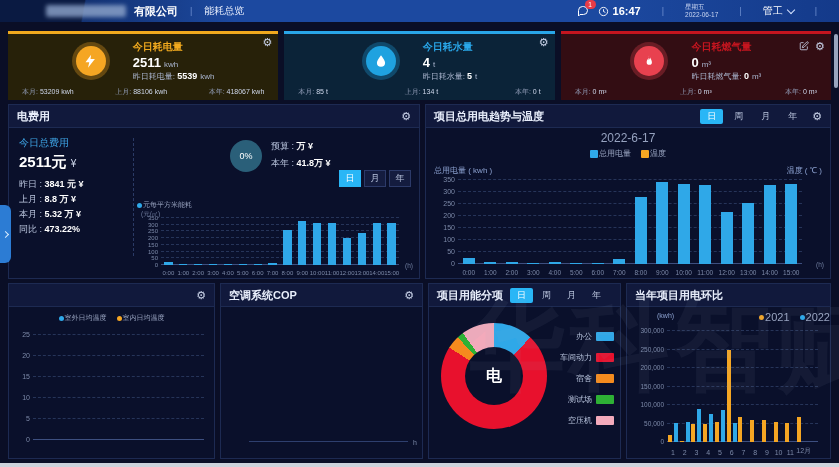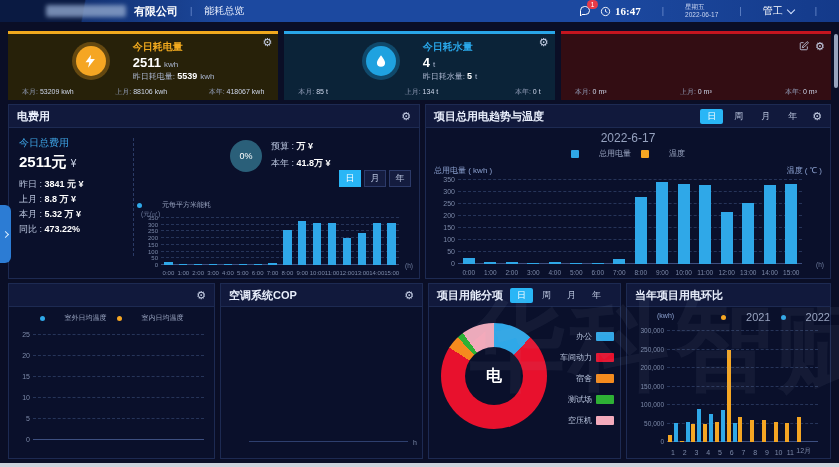--- a/index.html
+++ b/index.html
@@ -9,21 +9,21 @@
   .app-header{position:relative;height:22px;background:linear-gradient(90deg,#0d2458,#1c49a0 28%,#1c49a0 72%,#143a8a);display:flex;align-items:center;padding:0 10px;z-index:6;}
   .logo-swoosh{position:absolute;left:0;top:0;width:150px;height:22px;background:linear-gradient(100deg,#0a1a42 55%,rgba(10,26,66,0) 56%);}
   .logo-redacted{width:80px;height:12px;background:#8fa6cc;filter:blur(2px);border-radius:2px;opacity:.8;margin:0 8px 0 36px;position:relative;}
   .company{font-weight:bold;font-size:11px;color:#fff;position:relative;}
   .hdr-div{color:#6f8fd0;margin:0 12px;font-size:9px;position:relative;}
   .nav-item{color:#e8eefc;font-size:10px;cursor:pointer;position:relative;}
   .hdr-right{margin-left:auto;display:flex;align-items:center;gap:9px;position:relative;}
   .chat-wrap{position:relative;display:flex;}
   .badge{position:absolute;top:-5px;right:-7px;background:#e73b47;color:#fff;font-size:6.5px;min-width:9px;height:9px;border-radius:5px;display:flex;align-items:center;justify-content:center;padding:0 1px;}
   .time{font-weight:bold;font-size:11px;color:#fff;}
-  .clockrow{display:flex;align-items:flex-end;gap:4px;font-family:Liberation Serif, serif;}
+  .clockrow{display:flex;align-items:flex-end;gap:4px;}
   .dateblock{display:flex;flex-direction:column;line-height:8px;font-size:6.5px;color:#c9d6f2;}
   .user{font-size:10px;color:#fff;display:flex;align-items:center;gap:5px;cursor:pointer;}
   .chev-d{width:5px;height:5px;border-right:1px solid #d5e2ff;border-bottom:1px solid #d5e2ff;transform:rotate(45deg);margin-top:-3px;}
 
   
   .cards{display:flex;gap:6px;padding:9px 8px 0;position:relative;}
   .card{flex:1;height:66px;border-top:3px solid;position:relative;}
   .card-icons{position:absolute;top:3px;right:6px;display:flex;gap:6px;align-items:center;color:#c9d2e8;}
   .gear{font-size:11px;color:#c9d2e8;cursor:pointer;line-height:1;}
   .card-main{display:flex;align-items:center;justify-content:center;gap:23px;padding-top:6px;}
@@ -70,21 +70,21 @@
   .cost-tabs{position:absolute;right:8px;top:42px;display:flex;gap:3px;}
   .cost-legend{position:absolute;left:128px;top:72px;font-size:7px;}
 
   
   .tab{cursor:pointer;}
   .tab.btn{min-width:20px;height:15px;display:inline-flex;align-items:center;justify-content:center;font-size:9px;background:#141c3f;border:1px solid #2c3a69;color:#b9c4dd;}
   .tab.btn.active{background:#29b6f6;border-color:#29b6f6;color:#fff;}
   .tab.flat{font-size:9px;color:#b9c4dd;padding:1px 7px;}
   .tab.flat.active{background:#29b6f6;color:#fff;border-radius:2px;}
   .legend{display:flex;gap:10px;align-items:center;}
-  .leg-item{display:flex;align-items:center;gap:20px;color:#99a4c0;cursor:pointer;}
+  .leg-item{display:flex;align-items:center;gap:1px;color:#99a4c0;cursor:pointer;}
   .leg-dot{width:5px;height:5px;border-radius:50%;}
   .leg-sq{width:8px;height:8px;border-radius:1px;}
 
   
   .chart{position:absolute;}
   .axis-grid{position:absolute;height:0;border-top:1px dashed #263459;}
   .axis-base{position:absolute;height:0;border-top:1px solid #3d4f80;}
   .tick{position:absolute;text-align:right;color:#7c89a8;}
   .xlab{position:absolute;text-align:center;color:#7c89a8;bottom:0;white-space:nowrap;overflow:visible;}
   .axis-label{position:absolute;color:#707e9f;font-size:6.5px;}
@@ -210,20 +210,34 @@
           <span>本年: <b>0 t</b></span>
         </div>
       </div>
       <div class="card" style="background: rgb(51, 13, 19); border-top-color: rgb(196, 21, 31);">
         <div class="card-icons">
           <span><svg width="10" height="10" viewBox="0 0 24 24" fill="none" stroke="#c9d2e8" stroke-width="2">
               <path d="M11 4H5a2 2 0 0 0-2 2v13a2 2 0 0 0 2 2h13a2 2 0 0 0 2-2v-6"></path>
               <path d="M18.5 2.5a2.1 2.1 0 0 1 3 3L12 15l-4 1 1-4z"></path>
             </svg></span>
           <span class="gear">⚙</span>
+        </div>
+        <div class="card-main">
+          <div class="icon-ring" style="background: rgba(232, 65, 79, 0.3);">
+            <div class="icon-core" style="background: rgb(232, 65, 79);">
+              <svg width="14" height="14" viewBox="0 0 24 24" fill="#fff">
+                <path d="M12 2 C13 7 8 9 8 14 A4.5 4.5 0 0 0 17 14 C17 11 15 9 14 6 C13.5 8 12 9.5 11.5 10.5 C11 7 12 5 12 2 Z"></path>
+              </svg>
+            </div>
+          </div>
+          <div class="card-text">
+            <div class="card-title" style="color: rgb(196, 21, 31);">今日耗燃气量</div>
+            <div class="card-val">0<span class="card-unit">m³</span></div>
+            <div class="card-prev">昨日耗燃气量: <b>0</b><span class="card-unit">m³</span></div>
+          </div>
         </div>
         <div class="card-stats">
           <span>本月: <b>0 m³</b></span>
           <span>上月: <b>0 m³</b></span>
           <span>本年: <b>0 m³</b></span>
         </div>
       </div>
     </div>
 
   <div class="row mid">

